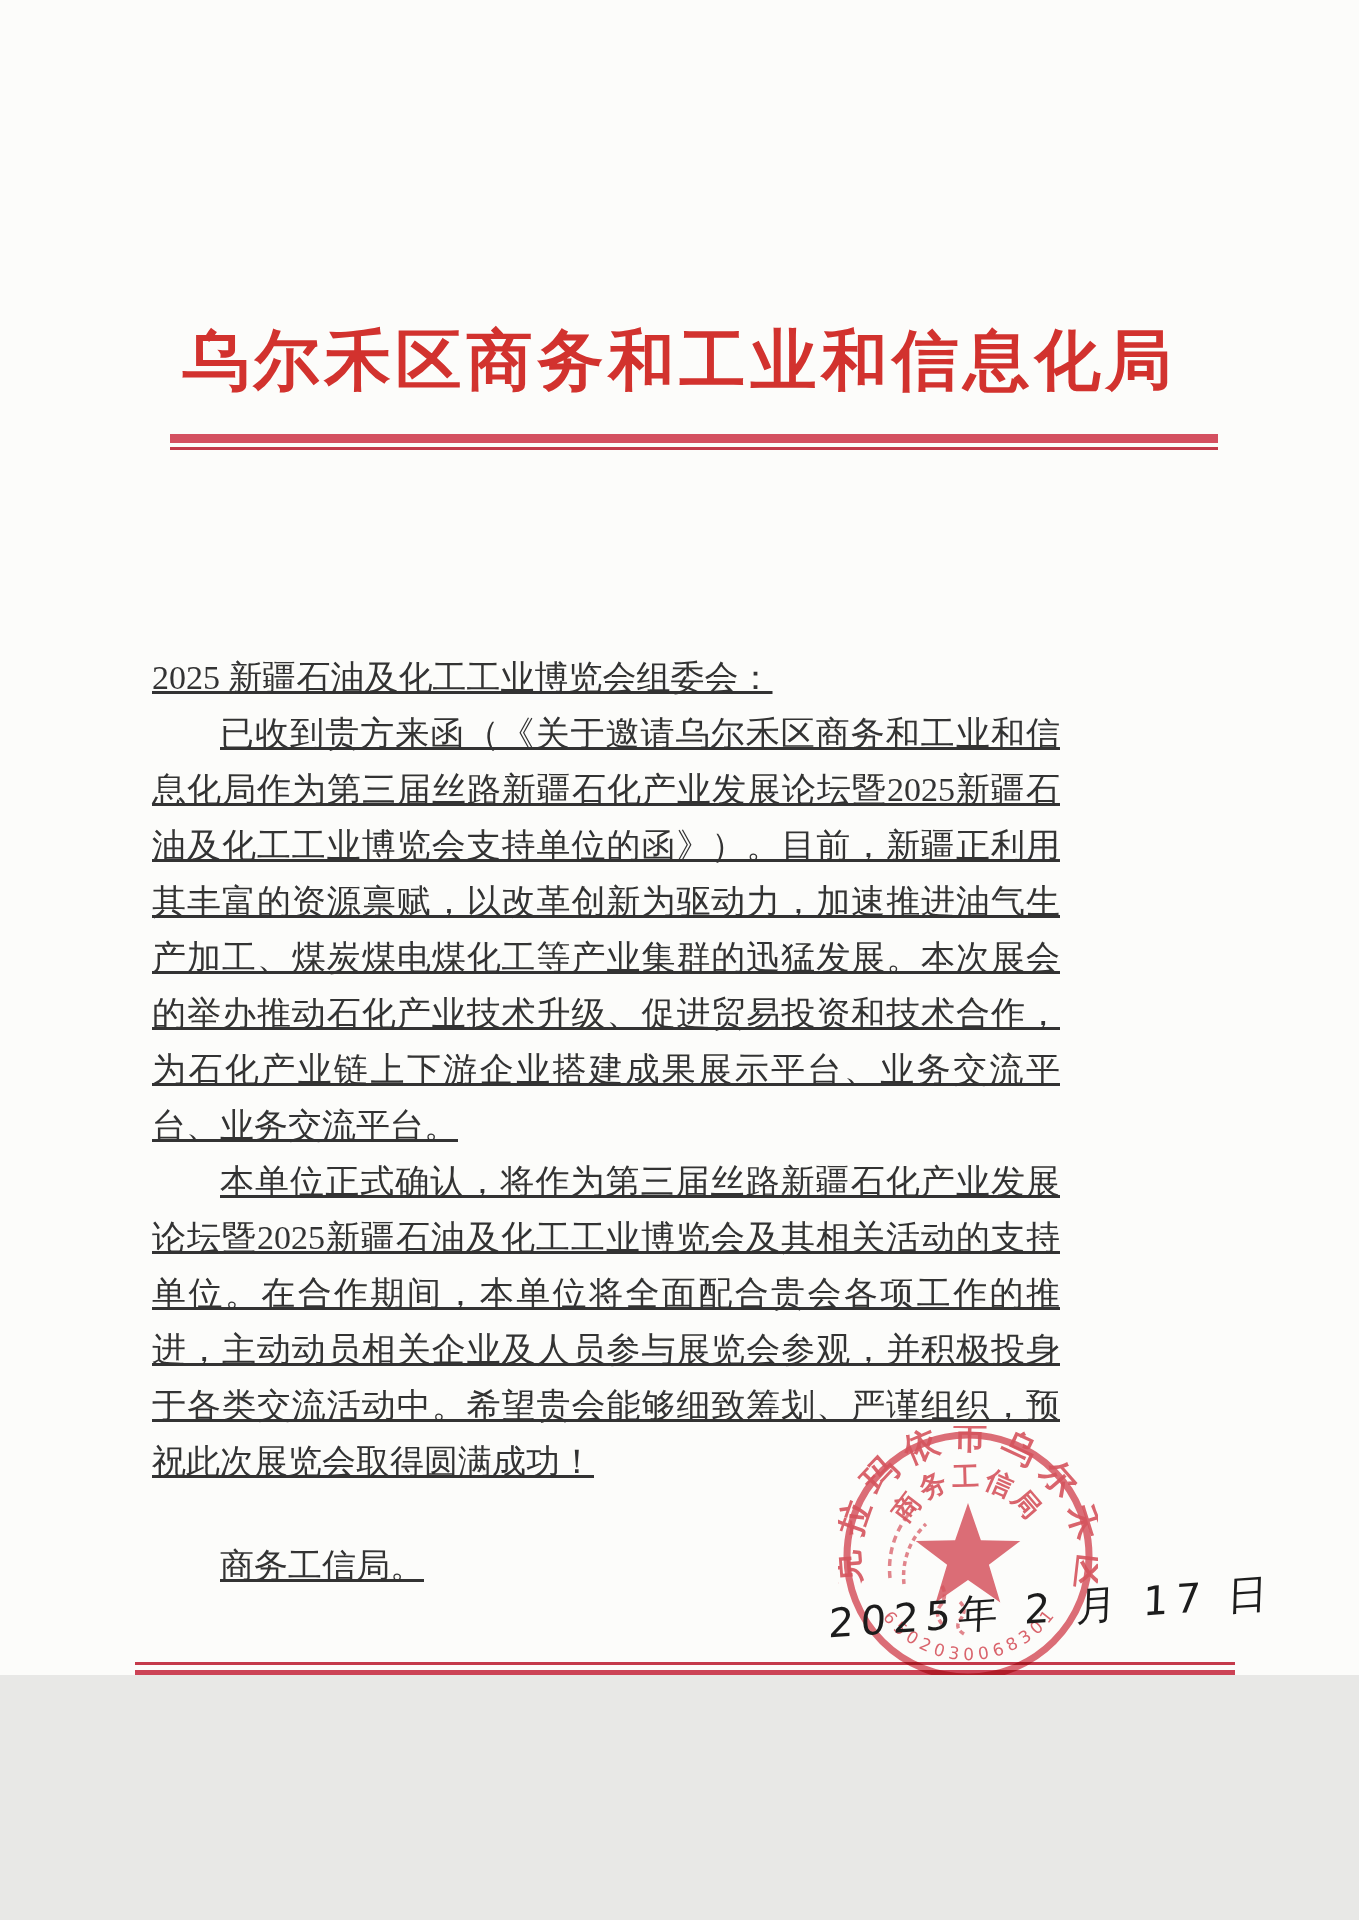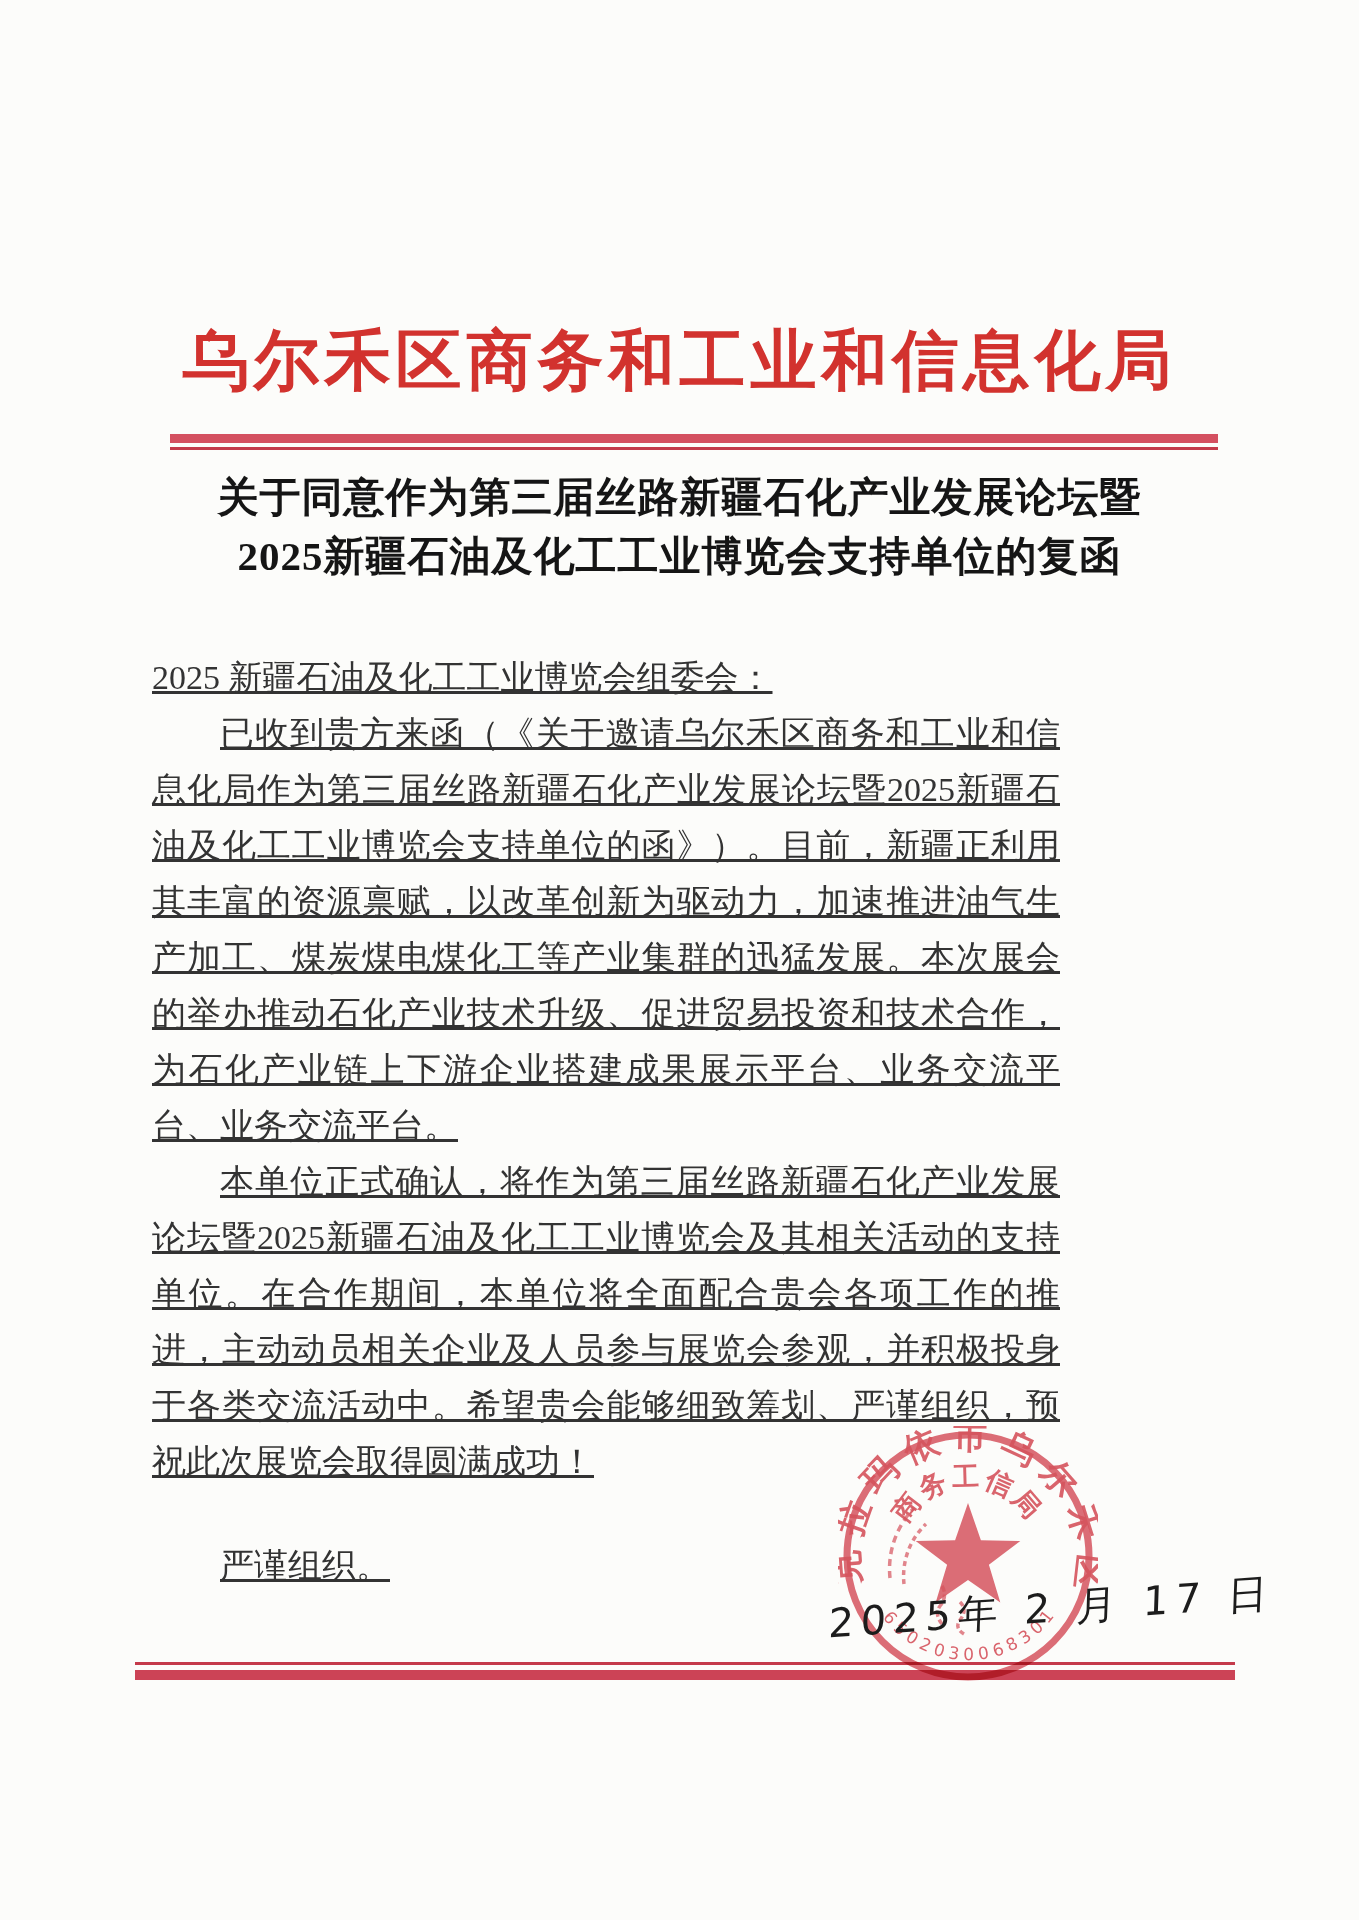--- a/index.html
+++ b/index.html
@@ -1,18 +1,18 @@
 <!DOCTYPE html>
 <html><head>
 <meta charset="utf-8">
 <style>
   html,body{margin:0;padding:0;background:#e8e8e6;}
   .page{
     position:relative;
-    width:1359px;height:1920px;
+    width:1359px;height:1675px;
     margin:0 auto;
     background:#fcfcfa;
     overflow:hidden;
     font-family:"Liberation Serif", serif;
   }
   
   .header-title{
     position:absolute;top:316px;left:0;width:100%;
     text-align:center;
     font-size:66px;font-weight:bold;
@@ -72,30 +72,26 @@
 
 <div class="page">
 
   <div class="header-title">乌尔禾区商务和工业和信息化局</div>
 
   <div class="rule-top">
     <div class="bar-thick"></div>
     <div class="bar-thin"></div>
   </div>
 
-  <div class="doc-title">
-    <div>关于同意作为第三届丝路新疆石化产业发展论坛暨</div>
-    <div>2025新疆石油及化工工业博览会支持单位的复函</div>
-  </div>
 
   <div class="body-text">
     <p class="salutation">2025 新疆石油及化工工业博览会组委会：</p>
     <p>已收到贵方来函（《关于邀请乌尔禾区商务和工业和信息化局作为第三届丝路新疆石化产业发展论坛暨2025新疆石油及化工工业博览会支持单位的函》）。目前，新疆正利用其丰富的资源禀赋，以改革创新为驱动力，加速推进油气生产加工、煤炭煤电煤化工等产业集群的迅猛发展。本次展会的举办推动石化产业技术升级、促进贸易投资和技术合作，为石化产业链上下游企业搭建成果展示平台、业务交流平台、业务交流平台。</p>
     <p>本单位正式确认，将作为第三届丝路新疆石化产业发展论坛暨2025新疆石油及化工工业博览会及其相关活动的支持单位。在合作期间，本单位将全面配合贵会各项工作的推进，主动动员相关企业及人员参与展览会参观，并积极投身于各类交流活动中。希望贵会能够细致筹划、严谨组织，预祝此次展览会取得圆满成功！</p>
-    <p class="closing">严谨组织。</p>
+    <p class="closing">商务工信局。</p>
   </div>
 
   <svg class="seal" viewBox="0 0 260 260">
     <defs>
       <path id="arcOuter" d="M 25,165 A 110,110 0 1 1 235,165" fill="none"></path>
       <path id="arcInner" d="M 68,100 A 68,68 0 0 1 192,100" fill="none"></path>
       <path id="arcCode" d="M 42,188 A 107,107 0 0 0 218,188" fill="none"></path>
     </defs>
 
     <circle cx="130" cy="130" r="121" fill="none" stroke="#d4414d" stroke-width="7" opacity="0.85"></circle>

